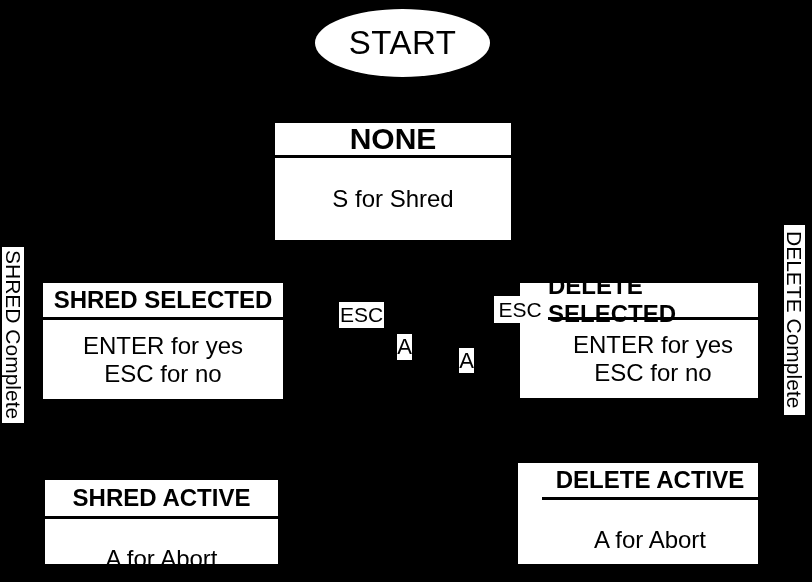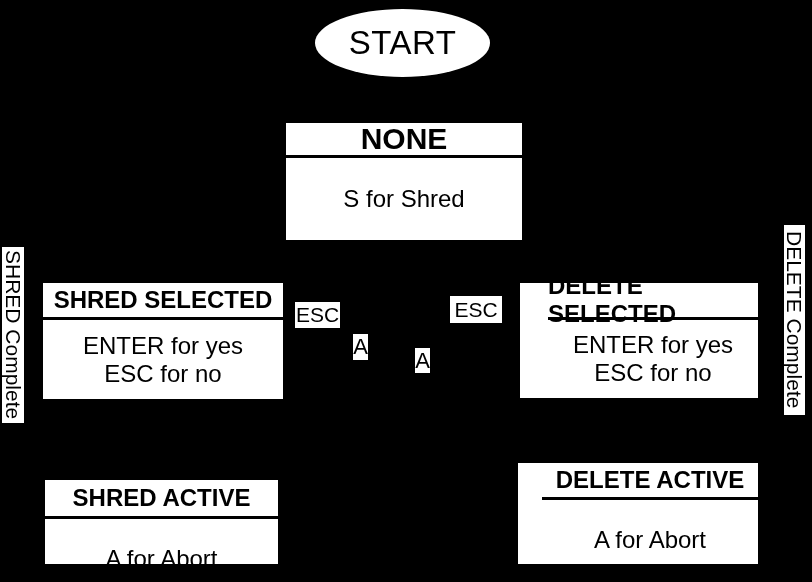--- a/index.html
+++ b/index.html
@@ -64,20 +64,21 @@
     line-height: 28px;
     text-align: center;
   }
   .edge-label {
     position: absolute;
     background: #ffffff;
     display: flex;
     align-items: center;
     justify-content: center;
     font-size: 21px;
+    margin-left: 44px;
   }
   .edge-label.key-a {
     font-size: 22px;
   }
   .v-strip {
     position: absolute;
     background: #ffffff;
     writing-mode: vertical-rl;
     text-align: center;
     font-size: 21px;
@@ -87,21 +88,21 @@
 </style>
 </head>
 <body>
 
 <div class="canvas">
 
   <div class="ellipse">
     <span>START</span>
   </div>
 
-  <div class="node" style="left:286px; top:123px; width:236px; height:117px;">
+  <div class="node" style="left:275px; top:123px; width:236px; height:117px;">
     <div class="node-title big">NONE</div>
     <div class="node-body">
       <div>S for Shred</div>
     </div>
   </div>
 
   <div class="node" style="left:43px; top:283px; width:240px; height:116px;">
     <div class="node-title">SHRED SELECTED</div>
     <div class="node-body">
       <div>ENTER for yes</div>

